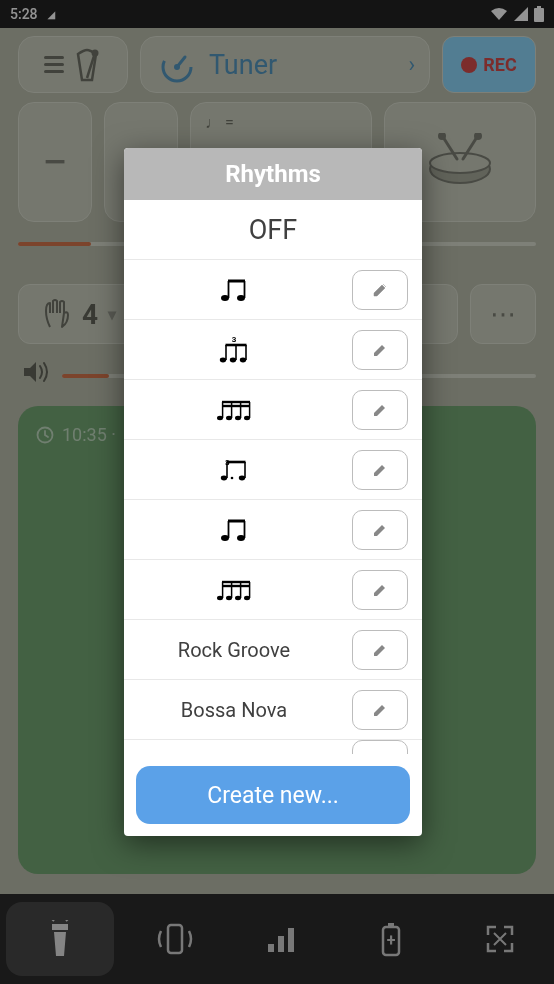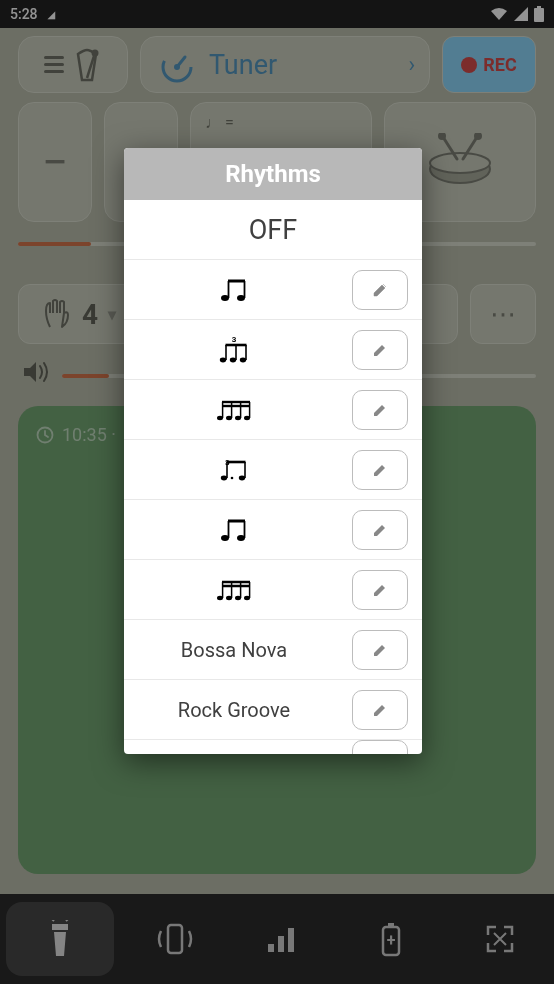--- a/index.html
+++ b/index.html
@@ -344,39 +344,44 @@
           </svg>
       </span>
       <div class="edit-btn">
         <svg class="pencil" viewBox="0 0 16 16">
             <path d="M2 14 L2 11 L10 3 L13 6 L5 14 Z" fill="#888"></path>
           </svg>
       </div>
     </div>
 
     <div class="row">
+      <span class="row-lbl">Rock Groove</span>
+      <div class="edit-btn">
+        <svg class="pencil" viewBox="0 0 16 16">
+            <path d="M2 14 L2 11 L10 3 L13 6 L5 14 Z" fill="#888"></path>
+          </svg>
+      </div>
+    </div>
+
+    <div class="row">
       <span class="row-lbl">Bossa Nova</span>
-      <div class="edit-btn">
-        <svg class="pencil" viewBox="0 0 16 16">
-            <path d="M2 14 L2 11 L10 3 L13 6 L5 14 Z" fill="#888"></path>
-          </svg>
-      </div>
-    </div>
-
-    <div class="row">
-      <span class="row-lbl">Rock Groove</span>
       <div class="edit-btn">
         <svg class="pencil" viewBox="0 0 16 16">
             <path d="M2 14 L2 11 L10 3 L13 6 L5 14 Z" fill="#888"></path>
           </svg>
       </div>
     </div>
 
     <div class="row partial-row">
       <div class="edit-btn" style="top:20px">
         <svg class="pencil" viewBox="0 0 16 16">
             <path d="M2 14 L2 11 L10 3 L13 6 L5 14 Z" fill="#888"></path>
           </svg>
       </div>
     </div>
 
   </div>
+  <div class="modal-footer">
+    <div class="create-btn">
+      <span>Create new...</span>
+    </div>
+  </div>
 </div>
 
 </body></html>

